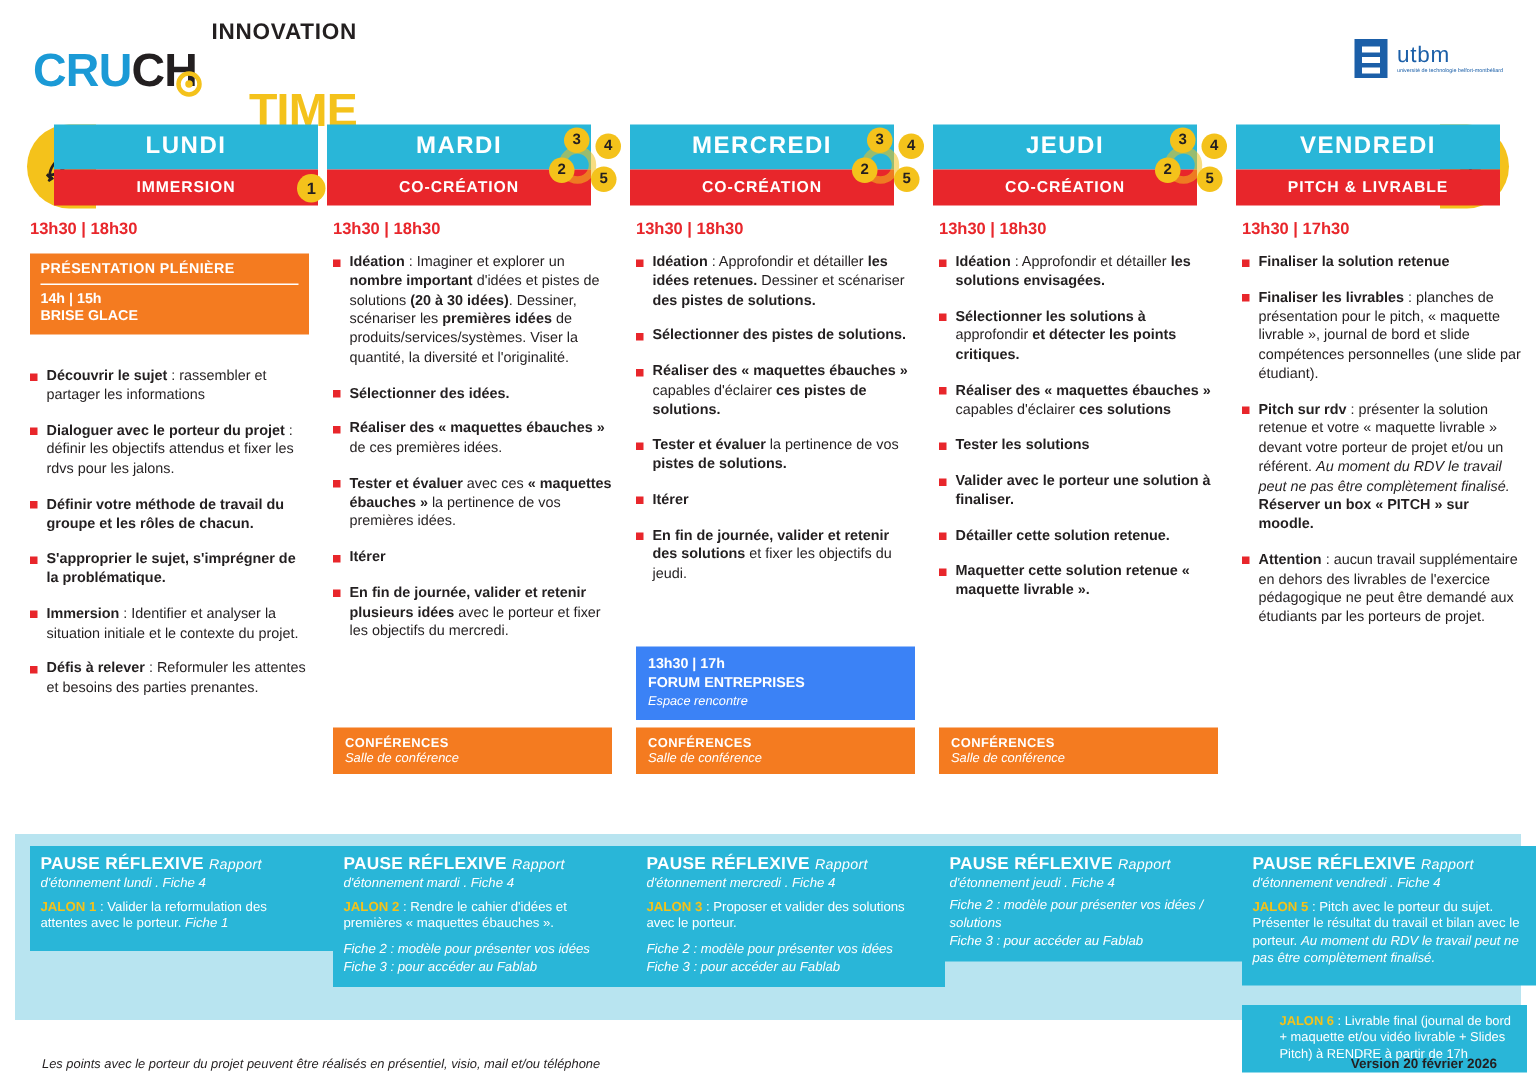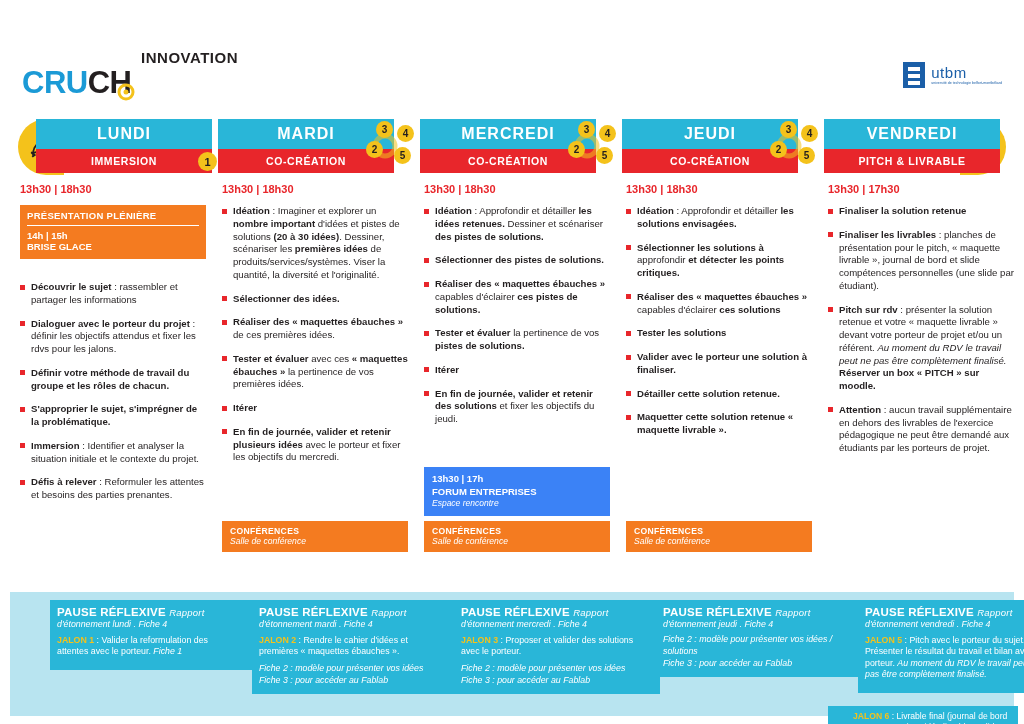--- a/index.html
+++ b/index.html
@@ -7,21 +7,21 @@
     width: 1024px; height: 724px;
     font-family: "Liberation Sans", sans-serif;
     background: #ffffff;
     color: #231f20;
     overflow: hidden;
     position: relative;
   }
   .page { position: relative; width: 1024px; height: 724px; }
 
   
-  .header { position: relative; height: 83px; margin-top: 36px; }
+  .header { position: relative; height: 83px; }
   .logo { position: absolute; left: 22px; top: 14px; width: 220px; }
   .logo .innovation {
     font-size: 15px; font-weight: bold; color: #231f20;
     letter-spacing: 0.5px; text-align: right; width: 198px; margin-left: 18px;
     line-height: 1;
   }
   .logo .crunch {
     font-size: 31px; font-weight: bold; letter-spacing: -0.5px;
     line-height: 1; margin-top: 2px; position: relative;
   }
@@ -143,21 +143,21 @@
   .conf .c1 { font-size: 8.6px; font-weight: bold; letter-spacing: 0.3px; }
   .conf .c2 { font-size: 8.6px; font-style: italic; }
 
   
   .pauseband {
     position: absolute; left: 10px; right: 10px; top: 556px; height: 124px;
     background: #b8e4f0;
   }
   .pausecol {
     position: absolute; top: 8px; width: 206px;
-    background: #29b6d8; color: #ffffff; padding: 6px 16px 7px 7px; margin-left: 30px;
+    background: #29b6d8; color: #ffffff; padding: 6px 16px 7px 7px;
   }
   .pausecol .ph { font-size: 11.5px; font-weight: bold; letter-spacing: 0.2px; }
   .pausecol .ph .rap { font-weight: normal; font-style: italic; font-size: 9.5px; }
   .pausecol .psub { font-size: 8.8px; font-style: italic; margin-top: 1px; }
   .pausecol .jal { font-size: 8.8px; margin-top: 6px; line-height: 1.3; }
   .pausecol .jal .jl { color: #f4c21b; font-weight: bold; }
   .pausecol .jal i { font-style: italic; }
   .pausecol .fiche { font-size: 8.8px; font-style: italic; margin-top: 5px; line-height: 1.35; }
   .jalon6 {
     position: absolute; width: 190px; background: #29b6d8; color: #ffffff;
@@ -179,20 +179,21 @@
 <body>
 
 <div class="page">
 
   <div class="header">
     <div class="logo">
       <div class="innovation">INNOVATION</div>
       <div class="crunch">
         <span class="c1">CRU</span><span class="c2">CH</span>
       </div>
+      <div class="time">TIME</div>
       <svg class="gearmark" viewBox="0 0 24 24">
         <circle cx="12" cy="12" r="7" fill="none" stroke="#f4c21b" stroke-width="3"></circle>
         <circle cx="12" cy="12" r="2.5" fill="#f4c21b"></circle>
       </svg>
     </div>
     <div class="utbm">
       <div class="ubox"></div>
       <div>
         <div class="utxt">utbm</div>
         <div class="usub">université de technologie belfort-montbéliard</div>

